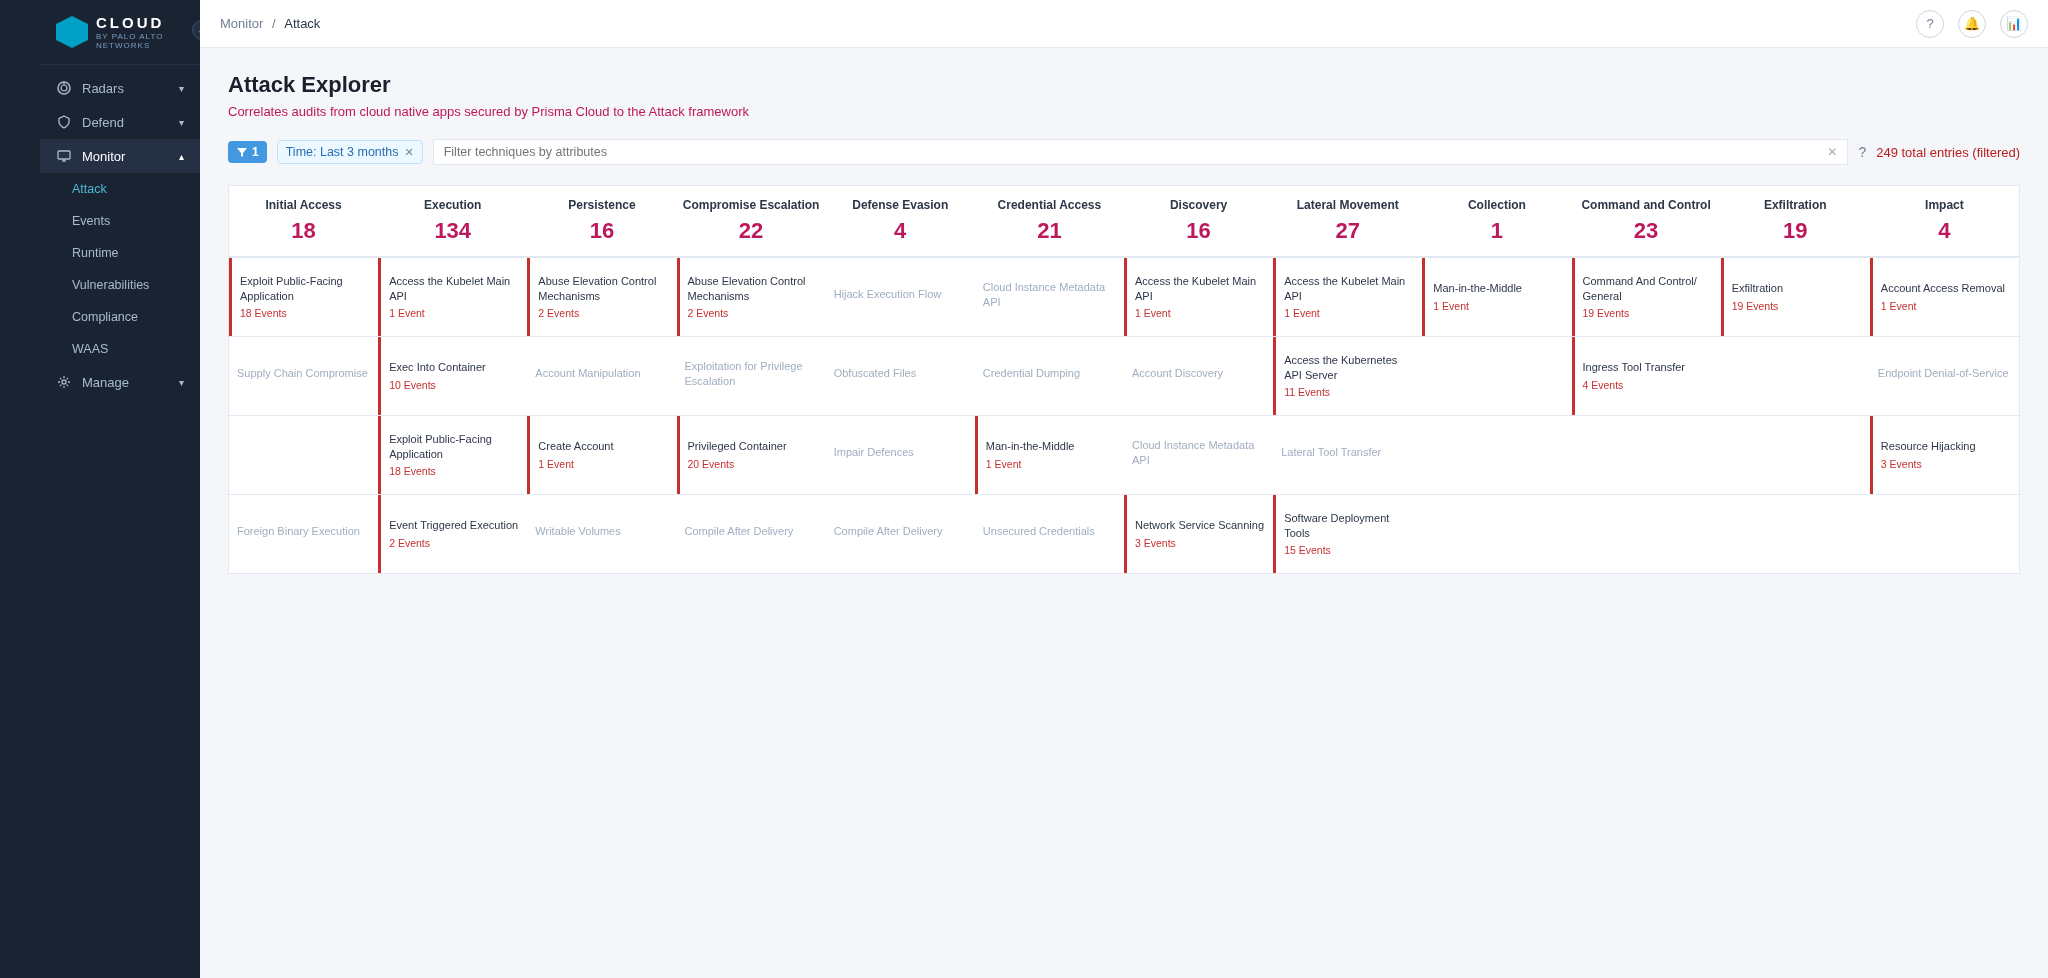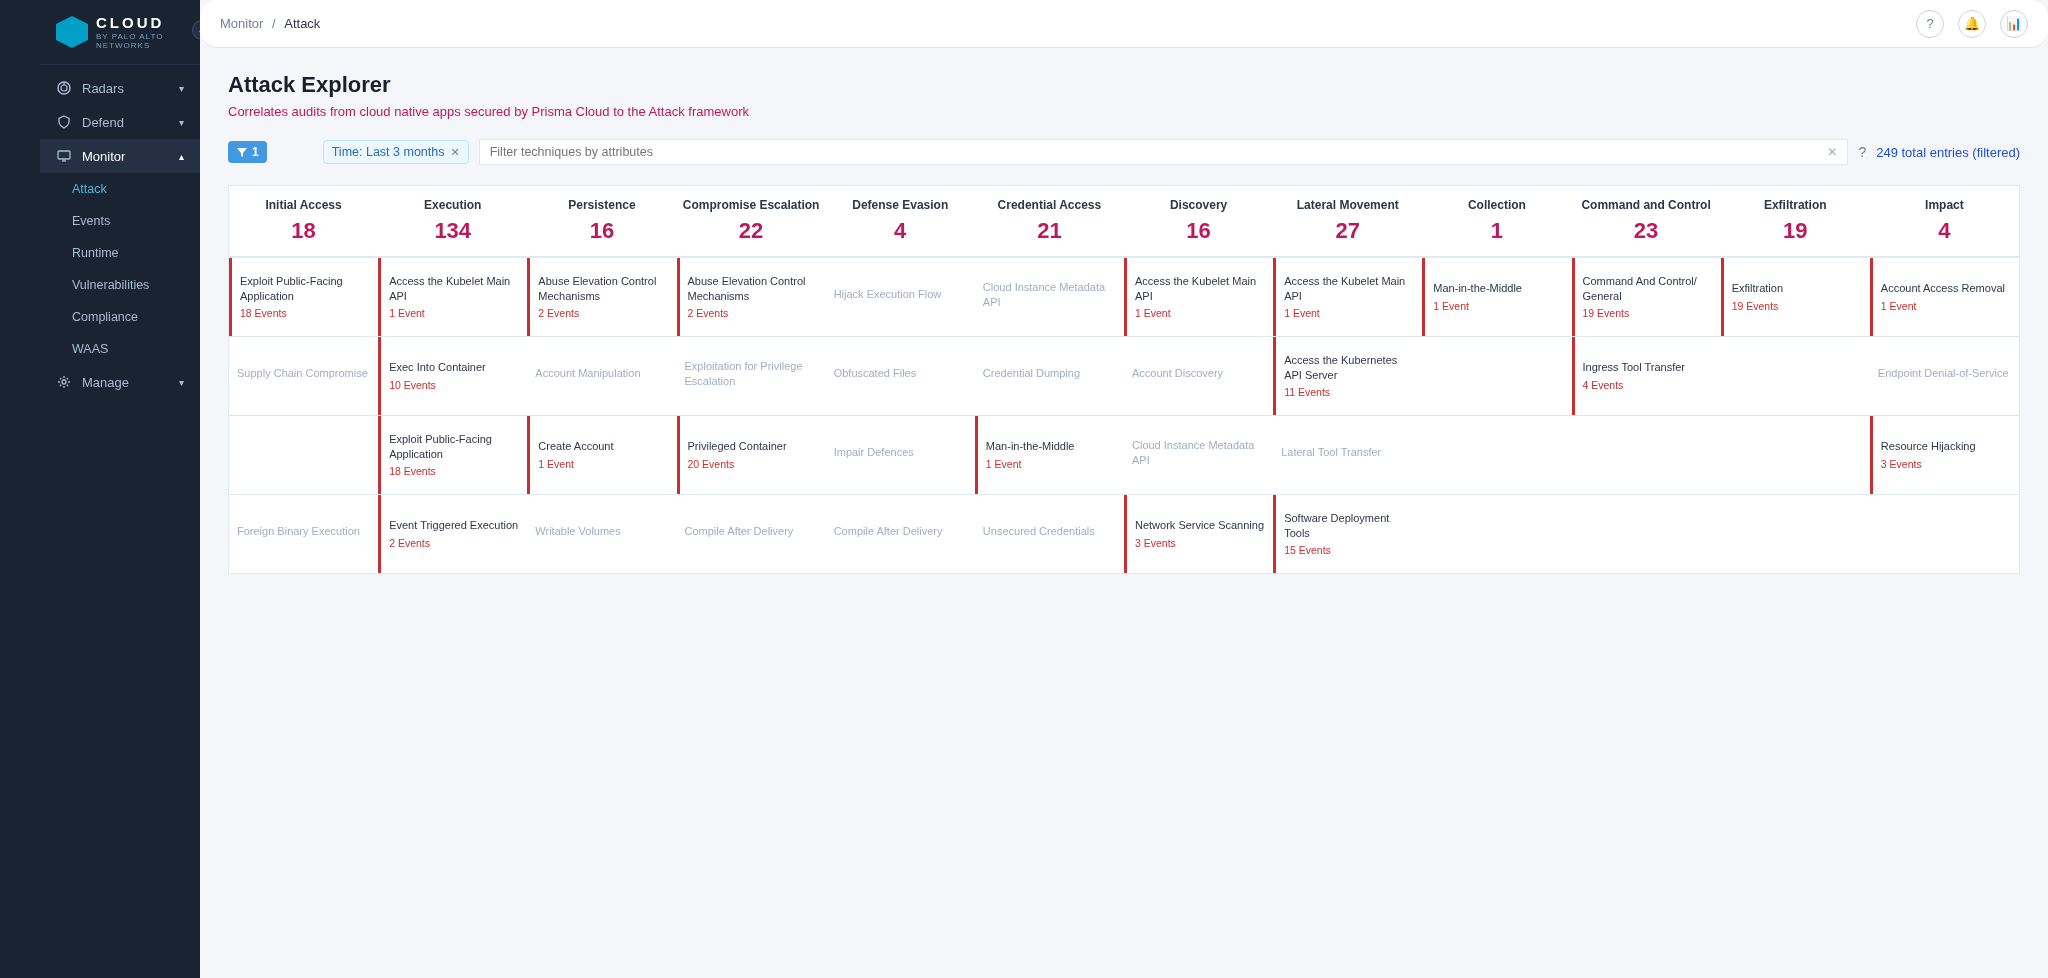--- a/index.html
+++ b/index.html
@@ -88,21 +88,20 @@
     
     #topbar {
       background: #fff;
       border-bottom: 1px solid #e2e8f0;
       padding: 0 20px;
       height: 48px;
       display: flex;
       align-items: center;
       justify-content: space-between;
       flex-shrink: 0;
-      border-radius: 18px;
     }
     .breadcrumb { font-size: 13px; color: #718096; }
     .breadcrumb a { color: #718096; text-decoration: none; }
     .breadcrumb .sep { margin: 0 5px; }
     .breadcrumb .current { color: #2d3748; font-weight: 500; }
     .topbar-icons { display: flex; gap: 14px; align-items: center; }
     .topbar-icon { width: 28px; height: 28px; border: 1px solid #cbd5e0; border-radius: 50%; display: flex; align-items: center; justify-content: center; cursor: pointer; color: #718096; font-size: 13px; }
 
     
     #content {
@@ -131,35 +130,34 @@
       display: flex; align-items: center; gap: 4px;
     }
     .filter-tag {
       display: flex; align-items: center; gap: 6px;
       background: #ebf8ff;
       border: 1px solid #bee3f8;
       border-radius: 4px;
       padding: 4px 8px;
       font-size: 12.5px;
       color: #2b6cb0;
-      margin-left: 46px;
     }
     .filter-tag .close { cursor: pointer; color: #718096; font-size: 11px; }
     .filter-input-wrap {
       flex: 1;
       border: 1px solid #e2e8f0;
       border-radius: 0;
       background: #fff;
       padding: 5px 10px;
       display: flex; align-items: flex-start;
     }
     .filter-input { border: none; outline: none; font-size: 12.5px; color: #a0aec0; width: 100%; background: transparent; }
     .filter-close { cursor: pointer; color: #a0aec0; font-size: 12px; }
     .filter-help { cursor: pointer; color: #718096; font-size: 14px; }
-    .filter-count { font-size: 13px; color: #1d4ed8; }
+    .filter-count { font-size: 13px; color: #b91c1c; }
 
     
     .attack-grid {
       display: grid;
       grid-template-columns: repeat(12, 1fr);
       gap: 0;
       border: 1px solid #e2e8f0;
       background: #e2e8f0;
     }
 

